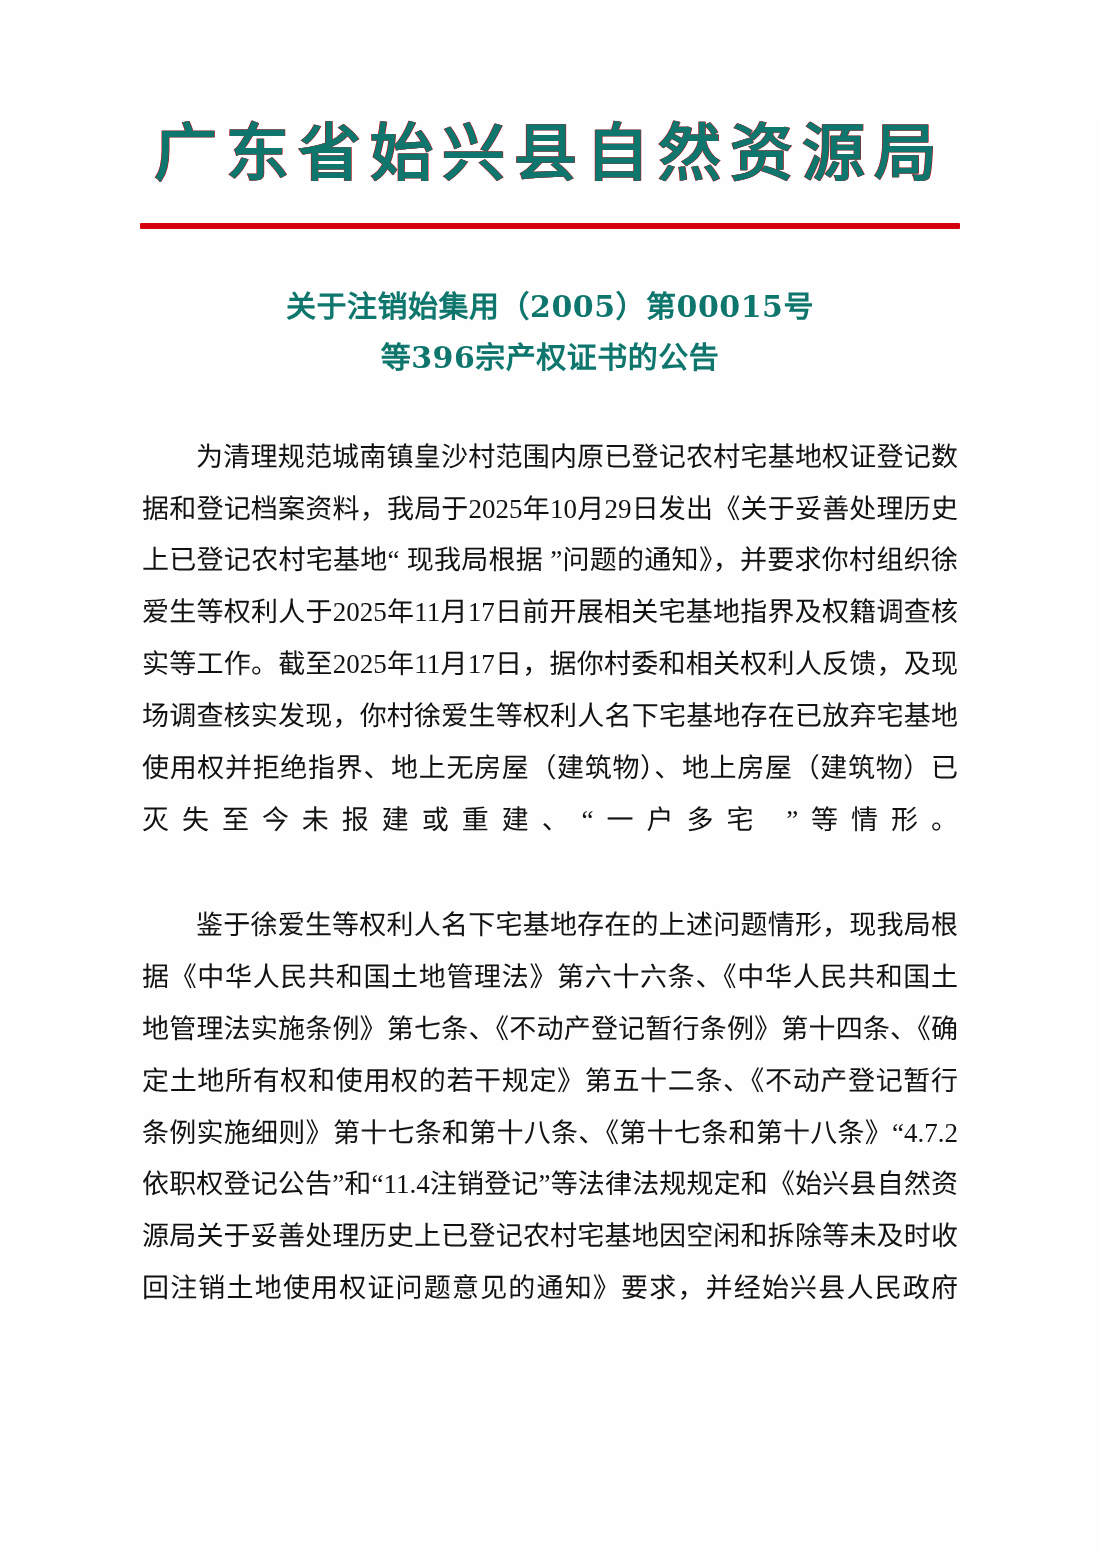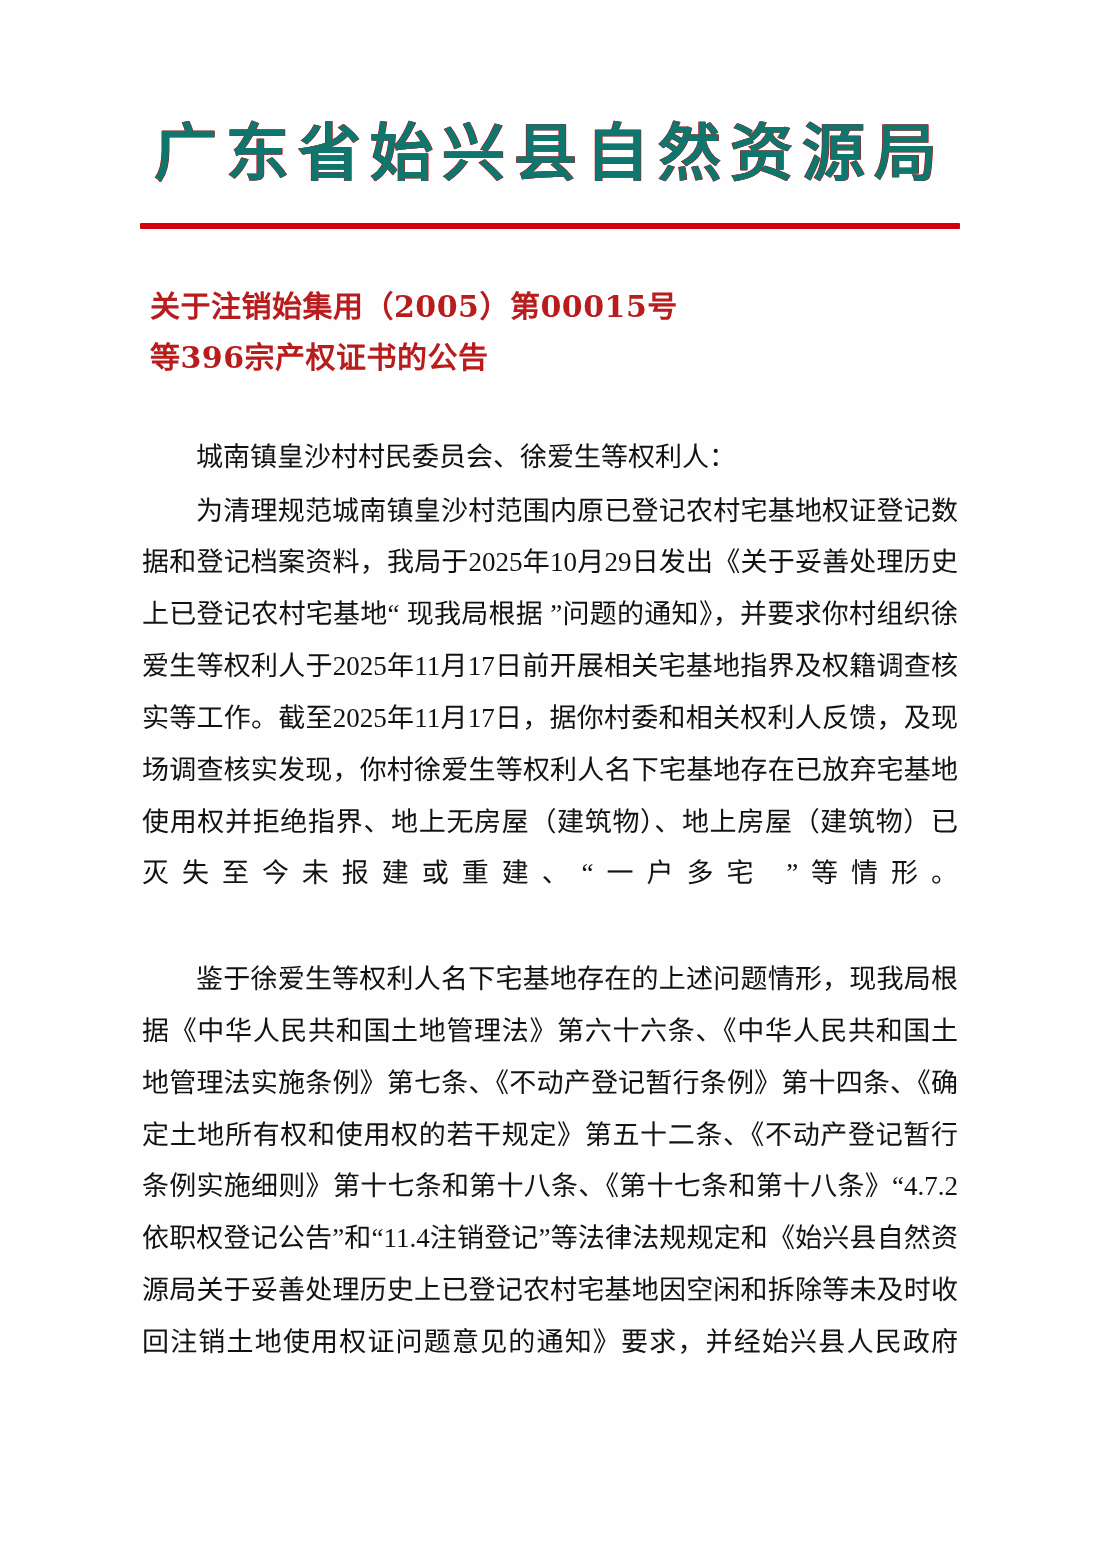--- a/index.html
+++ b/index.html
@@ -43,26 +43,26 @@
   .letterhead-rule {
     margin: 34px 0 0 0;
     height: 6px;
     background: #d4000b;
     border-radius: 1px;
   }
 
   
   .doc-title {
     margin: 52px 150px 0 150px;
-    text-align: left;
+    text-align: center;
     font-family: "DejaVu Serif", "Liberation Serif", serif;
     font-weight: bold;
     font-size: 30px;
     line-height: 1.72;
-    color: #b91c1c;
+    color: #0f766e;
     letter-spacing: 0.5px;
   }
   .doc-title div { white-space: nowrap; }
 
   
   .body-text {
     margin: 48px 142px 0 142px;
     font-size: 27px;
     line-height: 1.92;
     color: #121212;
@@ -96,18 +96,17 @@
     <div class="letterhead-title">广东省始兴县自然资源局</div>
     <div class="letterhead-rule"></div>
   </div>
 
   <div class="doc-title">
     <div>关于注销始集用（2005）第00015号</div>
     <div>等396宗产权证书的公告</div>
   </div>
 
   <div class="body-text">
-    <p class="para salutation">城南镇皇沙村村民委员会、徐爱生等权利人：</p>
     <p class="para">为清理规范城南镇皇沙村范围内原已登记农村宅基地权证登记数据和登记档案资料，我局于2025年10月29日发出《关于妥善处理历史上已登记农村宅基地“ 现我局根据 ”问题的通知》，并要求你村组织徐爱生等权利人于2025年11月17日前开展相关宅基地指界及权籍调查核实等工作。截至2025年11月17日，据你村委和相关权利人反馈，及现场调查核实发现，你村徐爱生等权利人名下宅基地存在已放弃宅基地使用权并拒绝指界、地上无房屋（建筑物）、地上房屋（建筑物）已灭失至今未报建或重建、“一户多宅 ”等情形。</p>
     <p class="para">鉴于徐爱生等权利人名下宅基地存在的上述问题情形，现我局根据《中华人民共和国土地管理法》第六十六条、《中华人民共和国土地管理法实施条例》第七条、《不动产登记暂行条例》第十四条、《确定土地所有权和使用权的若干规定》第五十二条、《不动产登记暂行条例实施细则》第十七条和第十八条、《第十七条和第十八条》“4.7.2依职权登记公告”和“11.4注销登记”等法律法规规定和《始兴县自然资源局关于妥善处理历史上已登记农村宅基地因空闲和拆除等未及时收回注销土地使用权证问题意见的通知》要求，并经始兴县人民政府</p>
   </div>
 
 </div>
 
 </body></html>

